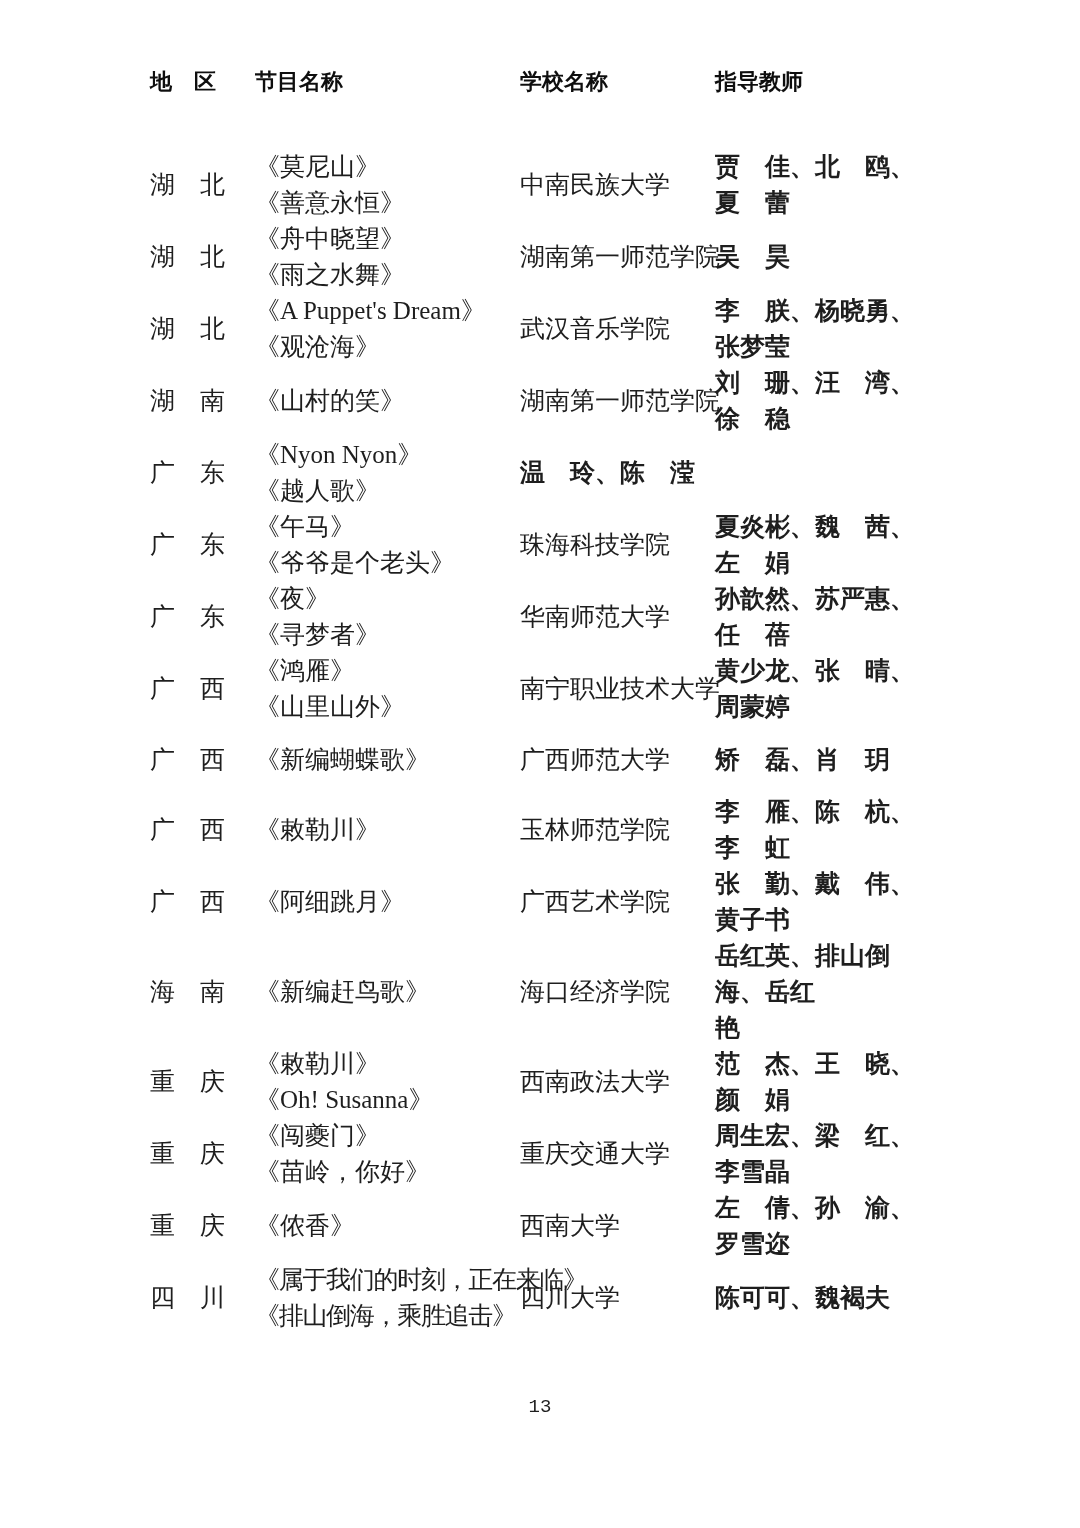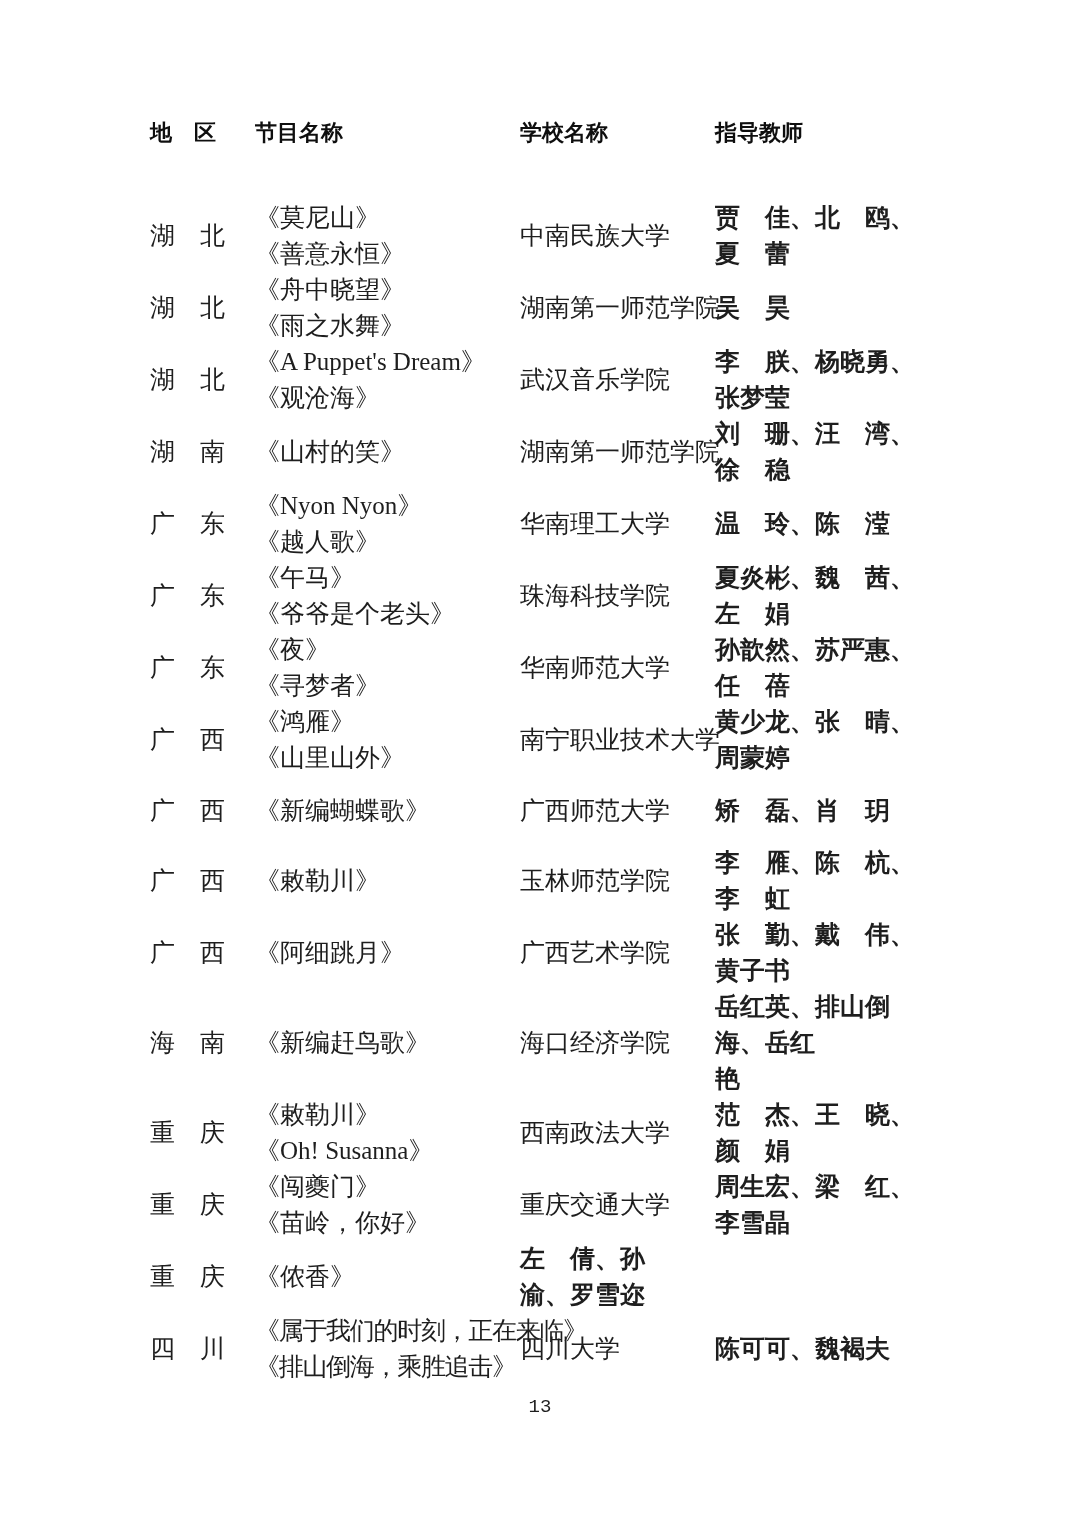--- a/index.html
+++ b/index.html
@@ -14,21 +14,21 @@
     font-family: "Liberation Serif", "DejaVu Serif", serif;
     color: #1e1e1e;
     overflow: hidden;
   }
   .page {
     width: 1080px;
     height: 1528px;
     background: #ffffff;
     position: relative;
     box-sizing: border-box;
-    padding: 118px 143px 0 150px;
+    padding: 67px 143px 0 150px;
   }
   .header-row {
     display: grid;
     grid-template-columns: 105px 265px 195px 1fr;
     font-weight: bold;
     font-size: 22px;
     color: #0e0e0e;
     line-height: 30px;
     margin-bottom: 52px;
   }
@@ -106,21 +106,20 @@
     <div class="cell region">湖　南</div>
     <div class="cell program">《山村的笑》</div>
     <div class="cell school">湖南第一师范学院</div>
     <div class="cell teacher">刘　珊、汪　湾、徐　稳</div>
   </div>
 
   <div class="row">
     <div class="cell region">广　东</div>
     <div class="cell program">《Nyon Nyon》
 《越人歌》</div>
-    <div class="cell school">华南理工大学</div>
     <div class="cell teacher">温　玲、陈　滢</div>
   </div>
 
   <div class="row">
     <div class="cell region">广　东</div>
     <div class="cell program">《午马》
 《爷爷是个老头》</div>
     <div class="cell school">珠海科技学院</div>
     <div class="cell teacher">夏炎彬、魏　茜、左　娟</div>
   </div>
@@ -182,20 +181,21 @@
     <div class="cell region">重　庆</div>
     <div class="cell program">《闯夔门》
 《苗岭，你好》</div>
     <div class="cell school">重庆交通大学</div>
     <div class="cell teacher">周生宏、梁　红、李雪晶</div>
   </div>
 
   <div class="row">
     <div class="cell region">重　庆</div>
     <div class="cell program">《侬香》</div>
+    <div class="cell school">西南大学</div>
     <div class="cell teacher">左　倩、孙　渝、罗雪迩</div>
   </div>
 
   <div class="row">
     <div class="cell region">四　川</div>
     <div class="cell program">《属于我们的时刻，正在来临》
 《排山倒海，乘胜追击》</div>
     <div class="cell school">四川大学</div>
     <div class="cell teacher">陈可可、魏褐夫</div>
   </div>

